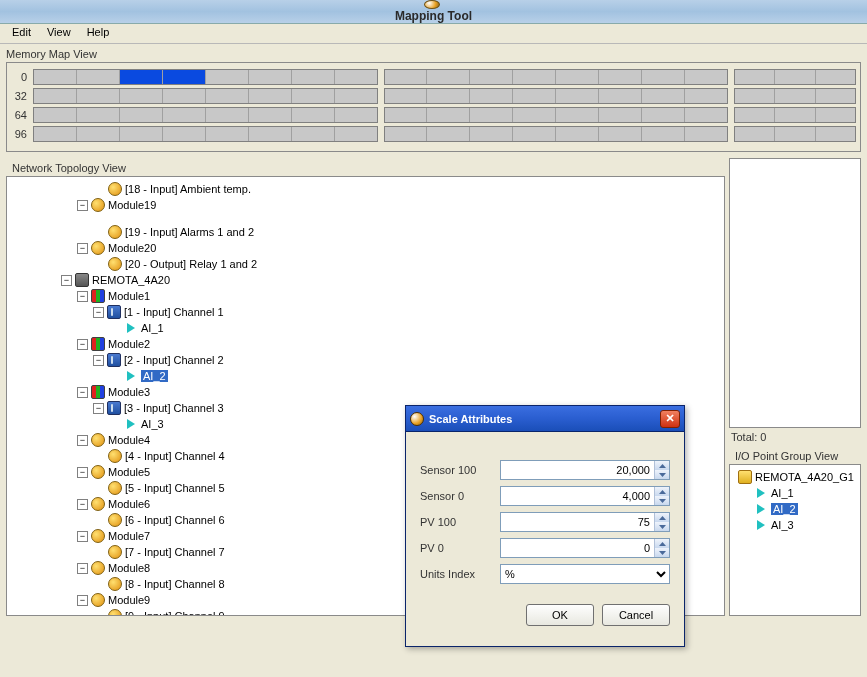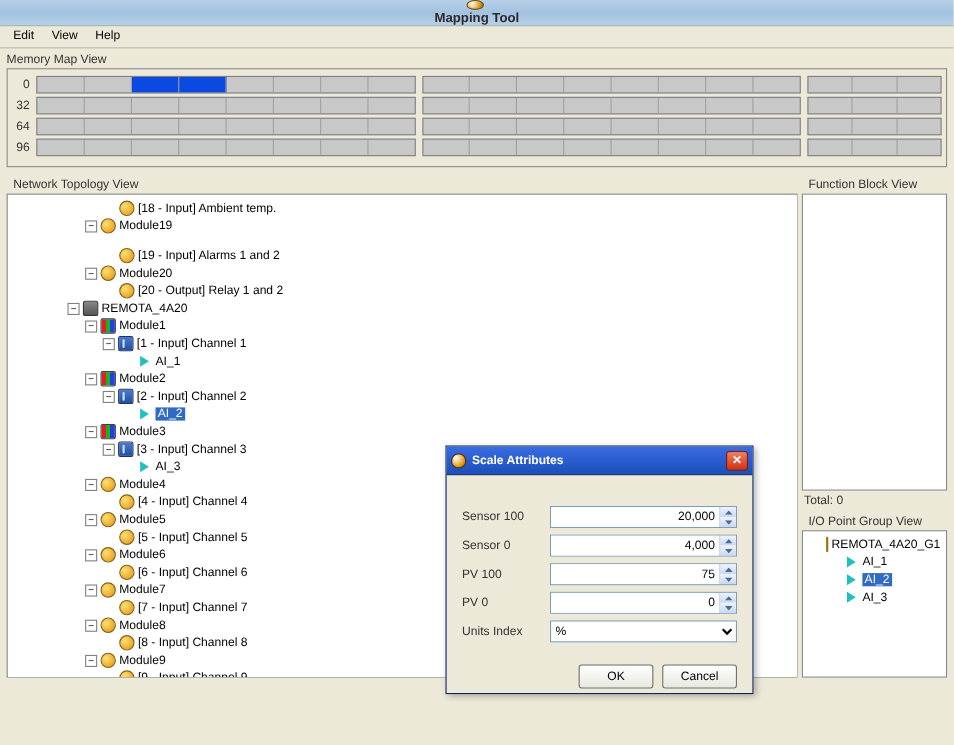--- a/index.html
+++ b/index.html
@@ -157,21 +157,21 @@
   color: #fff;
   padding: 0 2px;
 }
 .fbv {
   border: 1px solid #8a8a8a;
   background:#fff;
   height: 270px;
 }
 .total-row{ padding:3px 2px; color:#333;}
 .iogroup-panel {
-  border:1px solid #8a8a8a; background:#fff; flex:1; padding:4px 17px;
+  border:1px solid #8a8a8a; background:#fff; flex:1; padding:4px 4px;
 }
 .iogroup-item { display:flex; align-items:center; height:16px; padding-left:4px;}
 .iogroup-item .txt.selected{ background:#316ac5;color:#fff;padding:0 2px;}
 
 
 .dialog {
   position: absolute;
   left: 405px; top: 405px;
   width: 280px;
   background: #ece9d8;
@@ -207,21 +207,21 @@
 }
 .fld .spin input {
   border:none; flex:1; text-align:right; padding:0 4px; font:inherit; outline:none;
 }
 .spin-btns { width:15px; display:flex; flex-direction:column; border-left:1px solid #b0c0d8;}
 .spin-btn { flex:1; display:flex;align-items:center;justify-content:center; cursor:pointer; background:linear-gradient(#eef3fb,#c8d8ee);}
 .spin-btn svg{width:7px;height:4px;}
 .fld select {
   flex:1; height:20px; border:1px solid #7f9db9; background:#fff; font:inherit;
 }
-.dlg-buttons { display:flex; justify-content:flex-end; gap:8px; padding: 4px 14px 4px;}
+.dlg-buttons { display:flex; justify-content:flex-end; gap:8px; padding: 4px 14px 20px;}
 .dlg-buttons button {
   width:68px; height:22px;
   border:1px solid #707070; border-radius:3px;
   background: linear-gradient(#fefefe,#e8e8e0);
   font:inherit; cursor:pointer;
 }
 </style>
 </head>
 <body>
 
@@ -502,21 +502,20 @@
           <span class="node-label">[9 - Input] Channel 9</span>
         </div>
         <div class="tree-node" style="padding-left: 68px;">
           <span class="exp">−</span>
           <span class="ticon module"></span>
           <span class="node-label">Module10</span>
         </div>
       </div>
   </div>
   <div class="col-right">
-    <div class="section-label">Function Block View</div>
     <div class="fbv"></div>
     <div class="total-row">
       <span>Total:</span>
       <span>0</span>
     </div>
     <div class="section-label">I/O Point Group View</div>
     <div class="iogroup-panel" id="iogroup">
         <div class="iogroup-item">
           <span class="ticon folder"></span>
           <span>REMOTA_4A20_G1</span>

